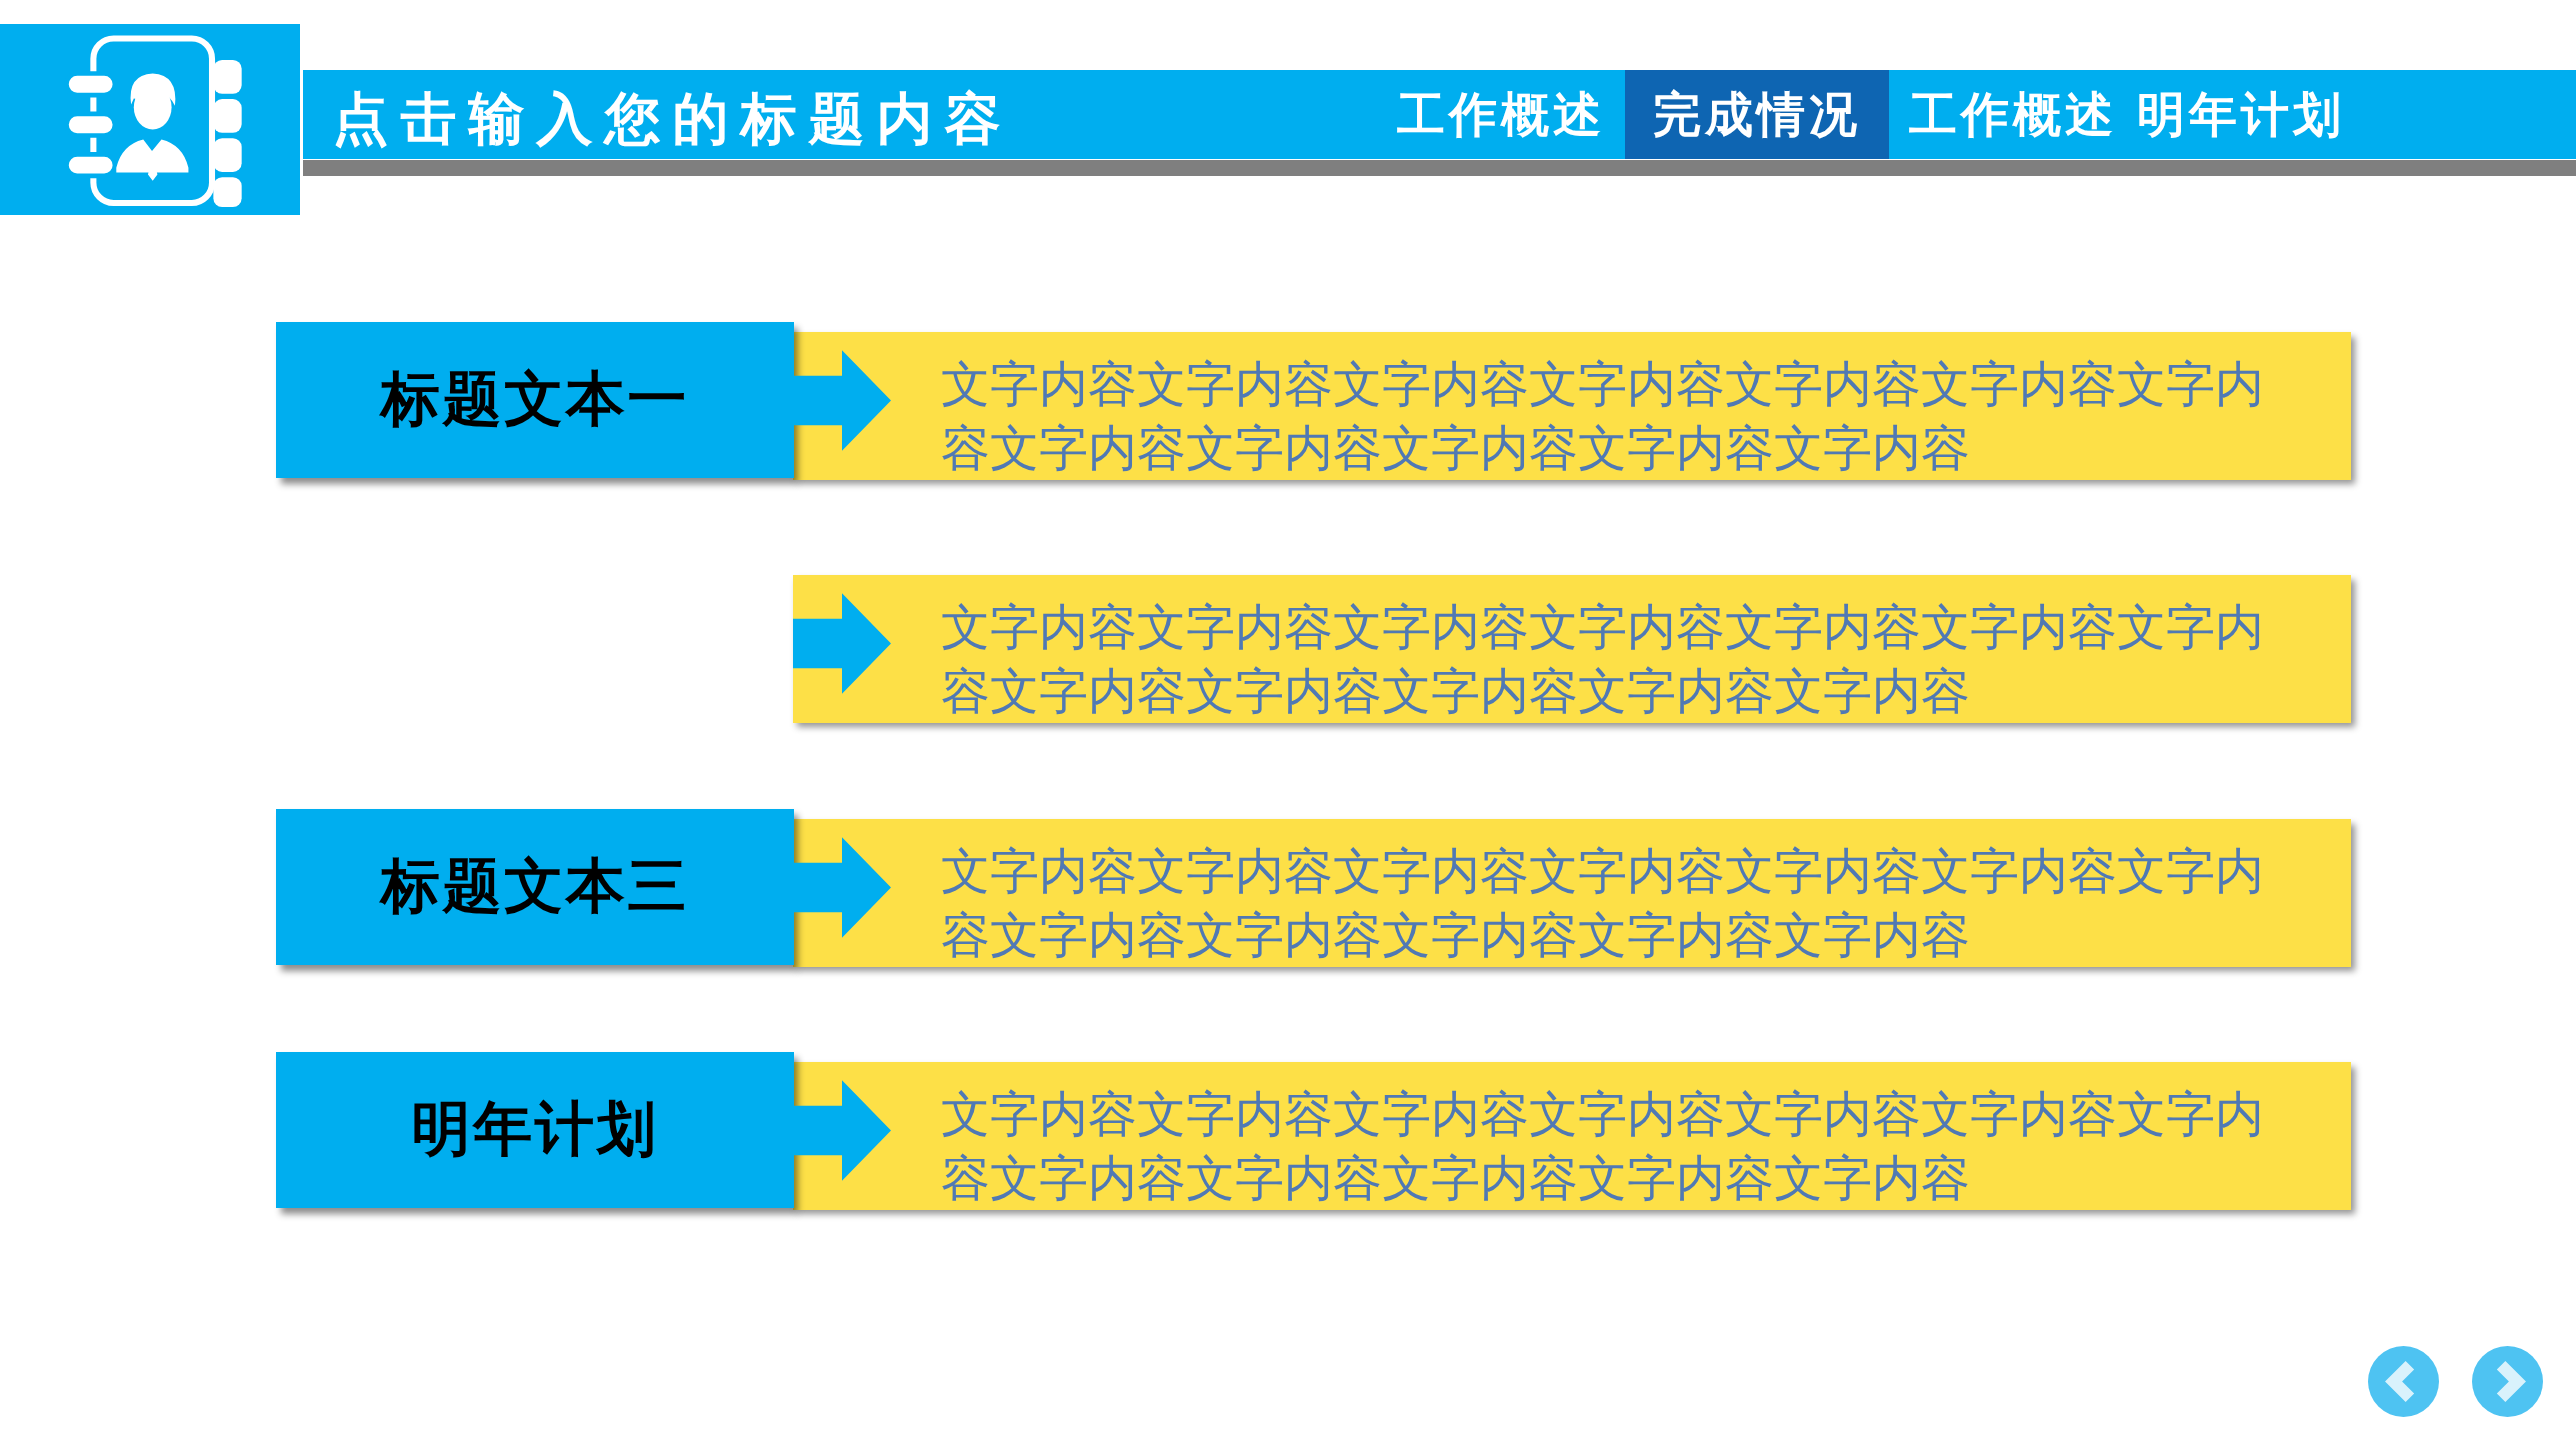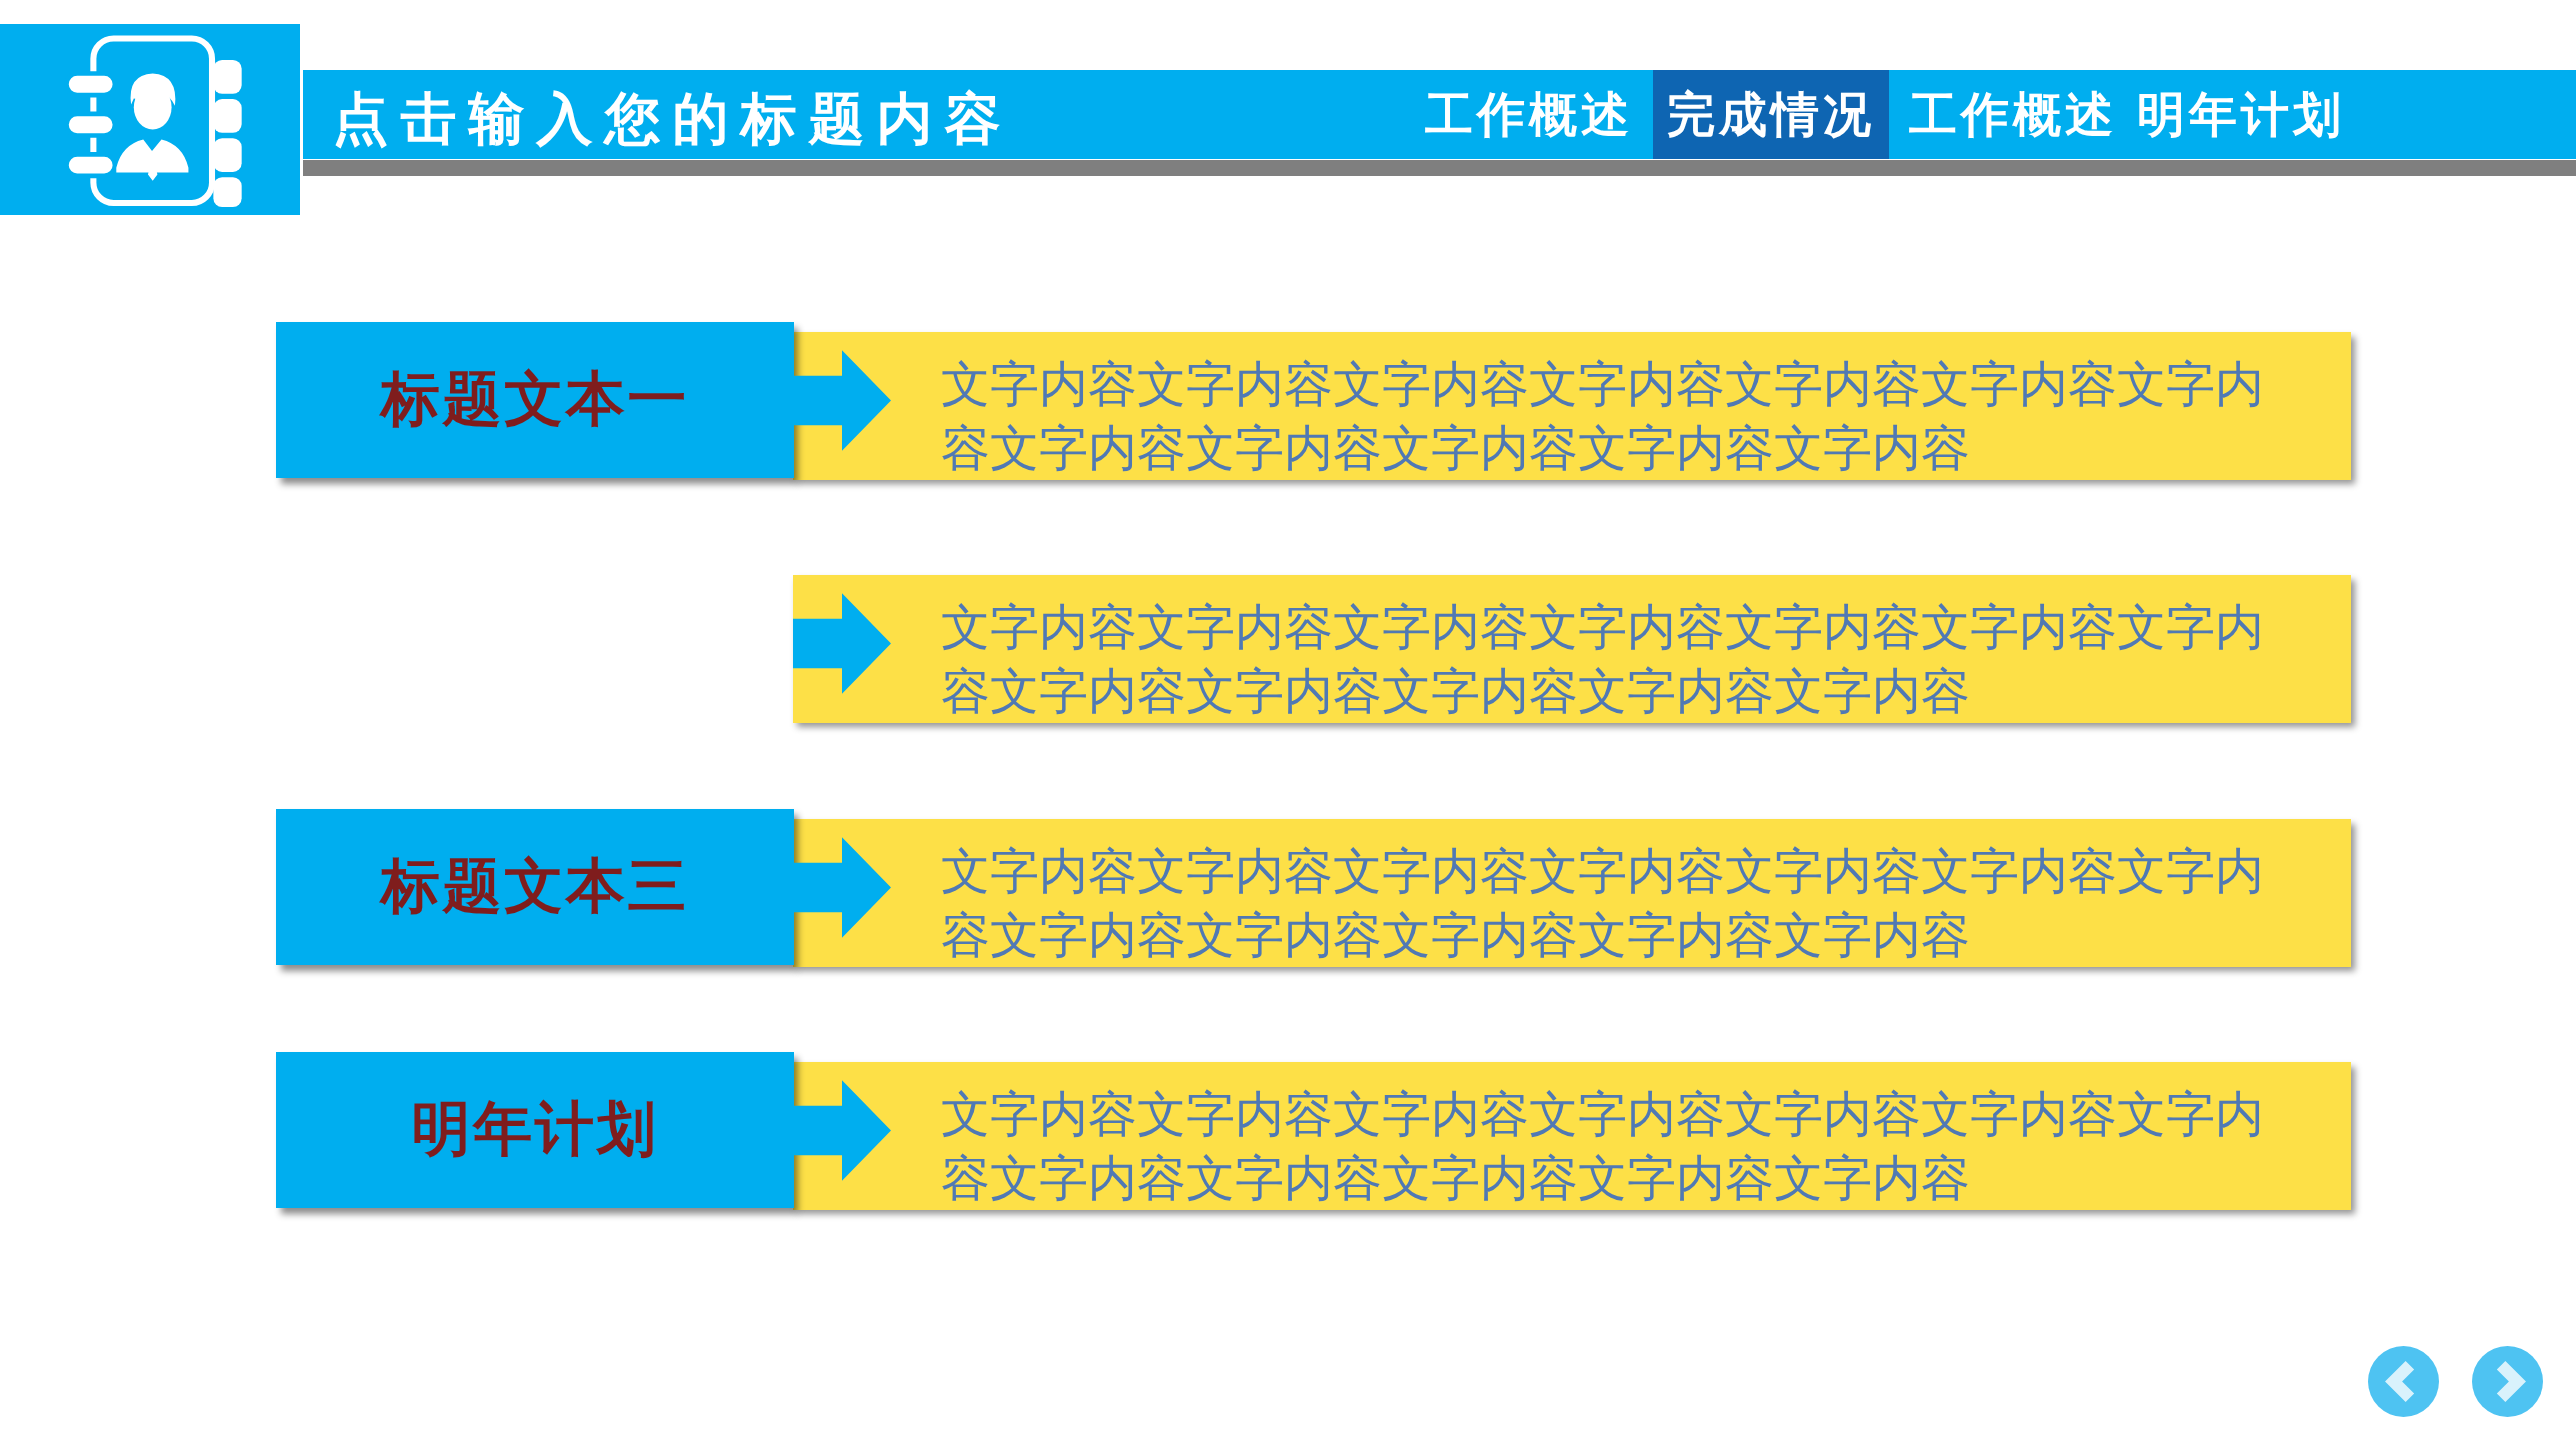--- a/index.html
+++ b/index.html
@@ -10,33 +10,33 @@
   
   .logo-panel { position:absolute; left:0; top:24px; width:300px; height:191px;
                 background:#00aeef; display:flex; align-items:center; justify-content:center; }
   .header-bar { position:absolute; left:303px; top:70px; width:2273px; height:89px;
                 background:#00aeef; }
   .page-title { position:absolute; left:29.5px; top:0; height:99px; display:flex; align-items:center;
                 color:#ffffff; font-size:56px; font-weight:700; letter-spacing:12px; white-space:nowrap; }
   .nav-tabs { position:absolute; right:231px; top:0; height:89px; display:flex; align-items:stretch; gap:20px; }
   .tab { display:flex; align-items:center; color:#ffffff; font-size:48px; font-weight:700;
          letter-spacing:4px; white-space:nowrap; cursor:pointer; }
-  .tab.active { background:#0e65b2; padding:0 14px; }
+  .tab.active { background:#0e65b2; padding:0 28px; }
   .shadow-band { position:absolute; left:303px; top:160px; width:2273px; height:16px; background:#7f7f7f; }
 
   
   .row { position:absolute; left:0; width:2576px; height:156px; }
   .row-content-panel { position:absolute; left:793px; top:10px; width:1558px; height:148px;
                        background:#fde047; box-shadow:4px 4.7px 6.7px rgba(0,0,0,0.42);
                        display:flex; flex-direction:column; justify-content:flex-end; padding-left:148px; }
   .row-body-line { color:#5079b4; font-size:49px; line-height:64px; white-space:nowrap; }
   .row-title-box { position:absolute; left:276px; top:0; width:518px; height:156px; background:#00aeef;
                    box-shadow:4.7px 6px 6.7px rgba(0,0,0,0.45);
                    display:flex; align-items:center; justify-content:center; }
-  .row-title { color:#7f1d1d; font-size:59px; font-weight:700; letter-spacing:2.7px; white-space:nowrap; }
+  .row-title { color:#000000; font-size:59px; font-weight:700; letter-spacing:2.7px; white-space:nowrap; }
   .row-arrow { position:absolute; left:793px; top:27.5px; width:98px; height:101px; }
 
   
   .pager-btn { position:absolute; width:71px; height:71px; top:1346px; cursor:pointer; }
   .pager-prev { left:2368px; }
   .pager-next { left:2472px; }
 </style>
 </head>
 <body>
 

